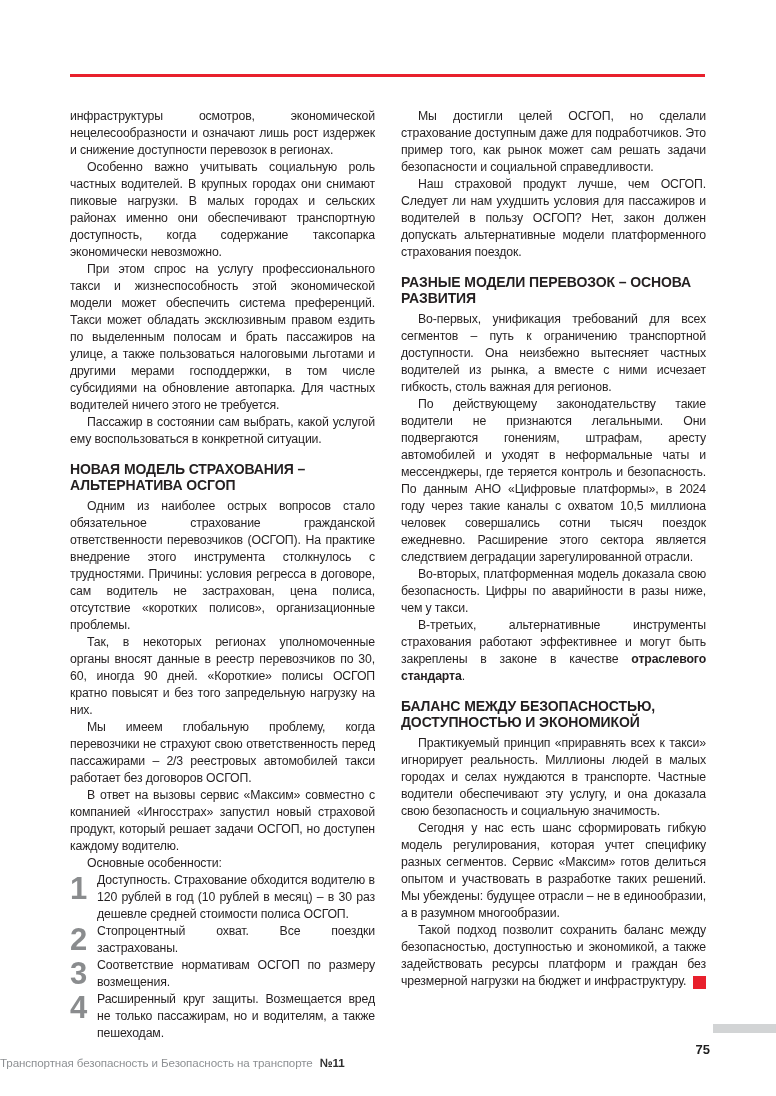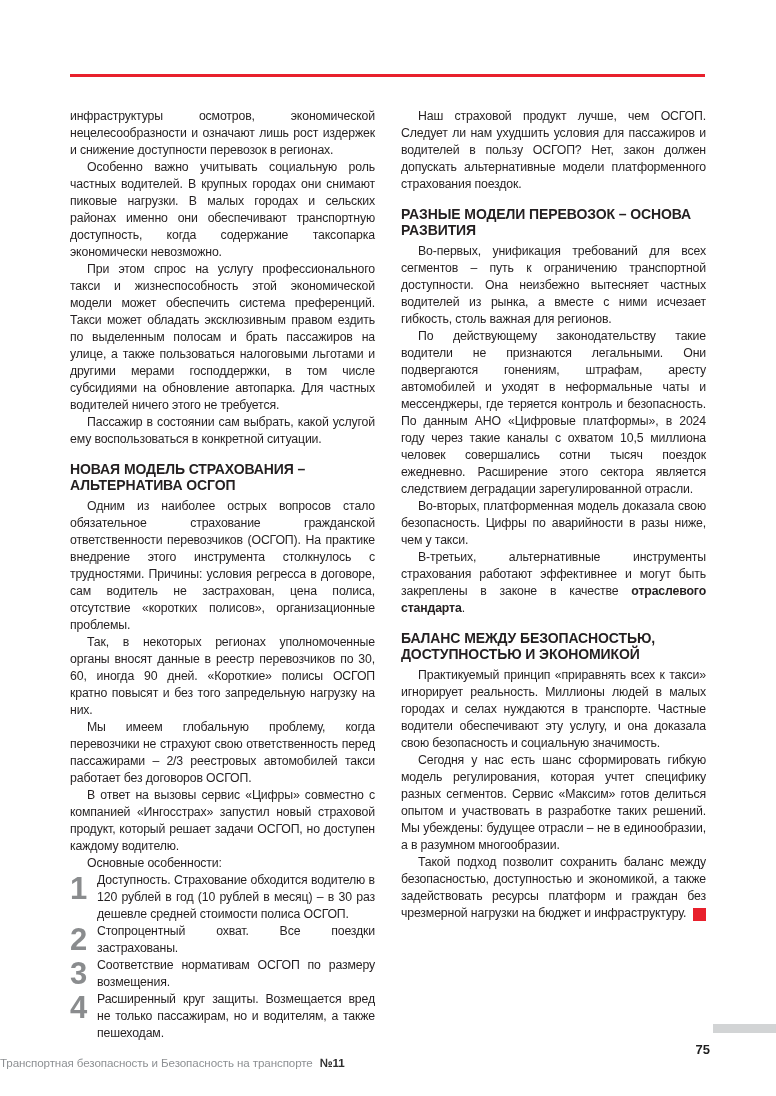--- a/index.html
+++ b/index.html
@@ -87,40 +87,41 @@
   <div class="content">
     <div class="column">
         <p class="para">инфраструктуры осмотров, экономической нецелесообразности и означают лишь рост издержек и снижение доступности перевозок в регионах.</p>
         <p class="para indent">Особенно важно учитывать социальную роль частных водителей. В крупных городах они снимают пиковые нагрузки. В малых городах и сельских районах именно они обеспечивают транспортную доступность, когда содержание таксопарка экономически невозможно.</p>
         <p class="para indent">При этом спрос на услугу профессионального такси и жизнеспособность этой экономической модели может обеспечить система преференций. Такси может обладать эксклюзивным правом ездить по выделенным полосам и брать пассажиров на улице, а также пользоваться налоговыми льготами и другими мерами господдержки, в том числе субсидиями на обновление автопарка. Для частных водителей ничего этого не требуется.</p>
         <p class="para indent">Пассажир в состоянии сам выбрать, какой услугой ему воспользоваться в конкретной ситуации.</p>
         <div class="heading">НОВАЯ МОДЕЛЬ СТРАХОВАНИЯ – АЛЬТЕРНАТИВА ОСГОП</div>
         <p class="para indent">Одним из наиболее острых вопросов стало обязательное страхование гражданской ответственности перевозчиков (ОСГОП). На практике внедрение этого инструмента столкнулось с трудностями. Причины: условия регресса в договоре, сам водитель не застрахован, цена полиса, отсутствие «коротких полисов», организационные проблемы.</p>
         <p class="para indent">Так, в некоторых регионах уполномоченные органы вносят данные в реестр перевозчиков по 30, 60, иногда 90 дней. «Короткие» полисы ОСГОП кратно повысят и без того запредельную нагрузку на них.</p>
         <p class="para indent">Мы имеем глобальную проблему, когда перевозчики не страхуют свою ответственность перед пассажирами – 2/3 реестровых автомобилей такси работает без договоров ОСГОП.</p>
-        <p class="para indent">В ответ на вызовы сервис «Цифры» совместно с компанией «Ингосстрах» запустил новый страховой продукт, который решает задачи ОСГОП, но доступен каждому водителю.</p>
+        <p class="para indent">В ответ на вызовы сервис «Максим» совместно с компанией «Ингосстрах» запустил новый страховой продукт, который решает задачи ОСГОП, но доступен каждому водителю.</p>
         <p class="para indent">Основные особенности:</p>
         <div class="list-item">
           <span class="num">1</span>
           <div class="li-text">Доступность. Страхование обходится водителю в 120 рублей в год (10 рублей в месяц) – в 30 раз дешевле средней стоимости полиса ОСГОП.</div>
         </div>
         <div class="list-item">
           <span class="num">2</span>
           <div class="li-text">Стопроцентный охват. Все поездки застрахованы.</div>
         </div>
         <div class="list-item">
           <span class="num">3</span>
           <div class="li-text">Соответствие нормативам ОСГОП по размеру возмещения.</div>
         </div>
         <div class="list-item">
           <span class="num">4</span>
           <div class="li-text">Расширенный круг защиты. Возмещается вред не только пассажирам, но и водителям, а также пешеходам.</div>
         </div>
       </div>
     <div class="column">
+        <p class="para indent">Мы достигли целей ОСГОП, но сделали страхование доступным даже для подработчиков. Это пример того, как рынок может сам решать задачи безопасности и социальной справедливости.</p>
         <p class="para indent">Наш страховой продукт лучше, чем ОСГОП. Следует ли нам ухудшить условия для пассажиров и водителей в пользу ОСГОП? Нет, закон должен допускать альтернативные модели платформенного страхования поездок.</p>
         <div class="heading">РАЗНЫЕ МОДЕЛИ ПЕРЕВОЗОК – ОСНОВА РАЗВИТИЯ</div>
         <p class="para indent">Во-первых, унификация требований для всех сегментов – путь к ограничению транспортной доступности. Она неизбежно вытесняет частных водителей из рынка, а вместе с ними исчезает гибкость, столь важная для регионов.</p>
         <p class="para indent">По действующему законодательству такие водители не признаются легальными. Они подвергаются гонениям, штрафам, аресту автомобилей и уходят в неформальные чаты и мессенджеры, где теряется контроль и безопасность. По данным АНО «Цифровые платформы», в 2024 году через такие каналы с охватом 10,5 миллиона человек совершались сотни тысяч поездок ежедневно. Расширение этого сектора является следствием деградации зарегулированной отрасли.</p>
         <p class="para indent">Во-вторых, платформенная модель доказала свою безопасность. Цифры по аварийности в разы ниже, чем у такси.</p>
         <p class="para indent">В-третьих, альтернативные инструменты страхования работают эффективнее и могут быть закреплены в законе в качестве <b>отраслевого стандарта</b>.</p>
         <div class="heading">БАЛАНС МЕЖДУ БЕЗОПАСНОСТЬЮ, ДОСТУПНОСТЬЮ И ЭКОНОМИКОЙ</div>
         <p class="para indent">Практикуемый принцип «приравнять всех к такси» игнорирует реальность. Миллионы людей в малых городах и селах нуждаются в транспорте. Частные водители обеспечивают эту услугу, и она доказала свою безопасность и социальную значимость.</p>
         <p class="para indent">Сегодня у нас есть шанс сформировать гибкую модель регулирования, которая учтет специфику разных сегментов. Сервис «Максим» готов делиться опытом и участвовать в разработке таких решений. Мы убеждены: будущее отрасли – не в единообразии, а в разумном многообразии.</p>
         <p class="para indent">Такой подход позволит сохранить баланс между безопасностью, доступностью и экономикой, а также задействовать ресурсы платформ и граждан без чрезмерной нагрузки на бюджет и инфраструктуру.<span class="end-marker"></span></p>

